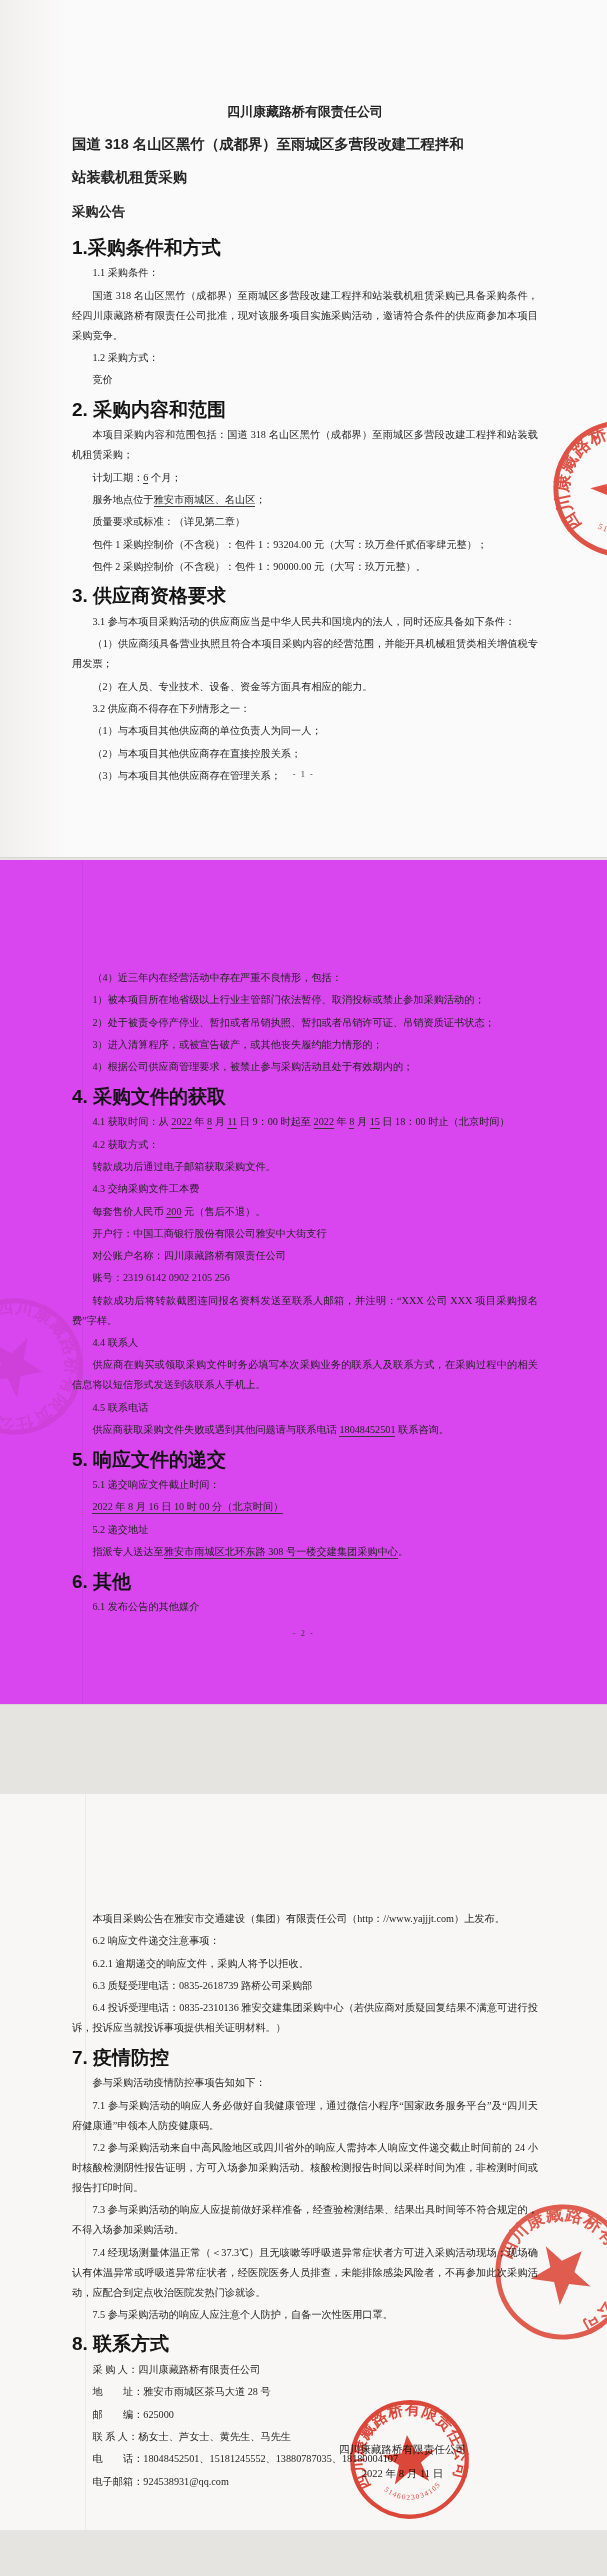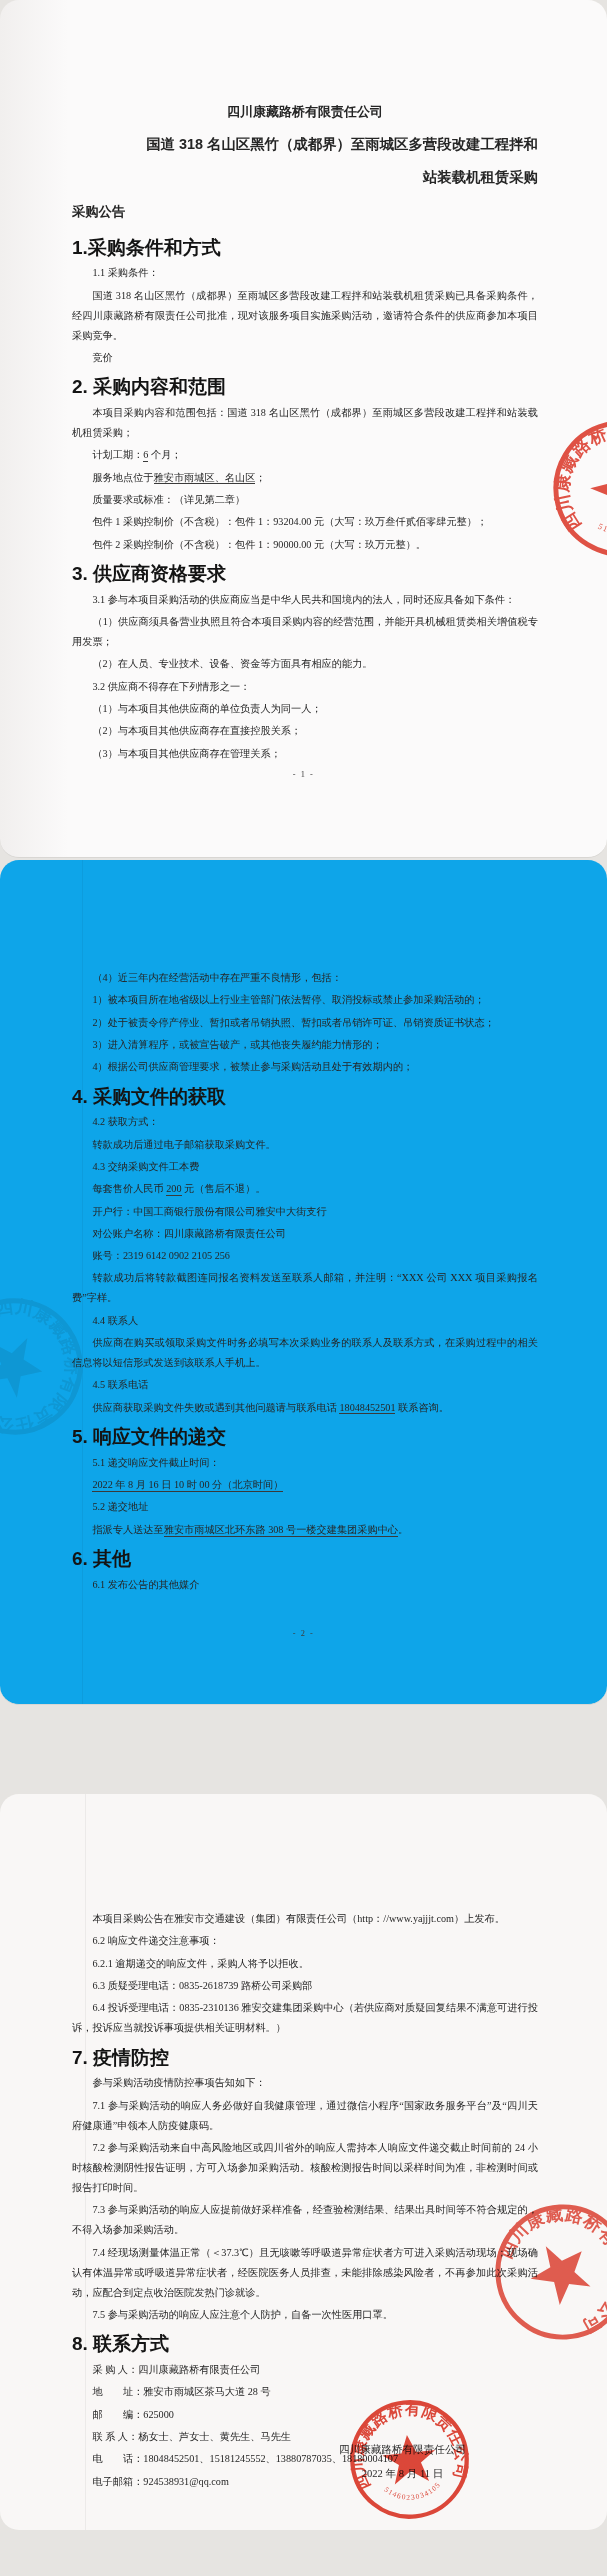--- a/index.html
+++ b/index.html
@@ -5,38 +5,37 @@
   html,body{margin:0;padding:0;}
   body{
     width:607px;height:2576px;position:relative;
     background:#e6e4e1;
     font-family:"Liberation Serif", serif;
     -webkit-font-smoothing:antialiased;
   }
   .page{
     position:absolute;left:0;width:607px;overflow:hidden;
     box-sizing:border-box;
-    border-radius:19px;
   }
   #p1{top:0;height:858px;background:#fbfafa;border-bottom:0.8px solid #d8d6d3;
       background:linear-gradient(90deg,#f1efee 0px,#fbfafa 68px,#fbfafa 100%);}
-  #p2{top:860px;height:845px;background:#0ea5e9;border-bottom:0.8px solid #d8d6d3;}
+  #p2{top:860px;height:845px;background:#d946ef;border-bottom:0.8px solid #d8d6d3;}
   #p3{top:1794px;height:736px;background:#f9f7f6;}
   .foldline{position:absolute;top:0;bottom:0;width:0.8px;background:#000;opacity:.05;}
   .flow{
     position:absolute;left:72px;width:466px;
     font-size:10.2px;line-height:20px;color:#252525;
     text-align:justify;
   }
   #p1 .flow{top:97px;}
   #p2 .flow{top:108px;}
   #p3 .flow{top:115px;}
   .blk{margin:0 0 2.3px 0;}
   .ct{ text-align:center;font-weight:bold;font-size:13px;line-height:30px;margin-bottom:1.5px;}
-  .mt{ text-align:right;font-weight:bold;font-size:14.4px;line-height:31px;
+  .mt{ text-align:left;font-weight:bold;font-size:14.4px;line-height:31px;
        font-family:"Liberation Sans", sans-serif;}
   .nt{ text-align:left;font-weight:bold;font-size:13.3px;line-height:33px;
        font-family:"Liberation Sans", sans-serif;margin-bottom:3px;}
   .h{ font-weight:bold;font-size:19px;color:#141414;line-height:23px;
       font-family:"Liberation Sans", sans-serif;margin:7.6px 0 4.6px 0;text-align:left;}
   .p{ text-indent:2em;}
   .u{ border-bottom:0.8px solid #3a3a3a;padding-bottom:0.8px;}
   .pagenum{
     position:absolute;left:0;width:607px;text-align:center;
     font-size:8.3px;color:#3c3c3c;letter-spacing:1.5px;
@@ -71,20 +70,21 @@
 
 <section class="page" id="p1">
   <div class="flow">
       <div class="blk ct">四川康藏路桥有限责任公司</div>
       <div class="blk mt">国道 318 名山区黑竹（成都界）至雨城区多营段改建工程拌和</div>
       <div class="blk mt">站装载机租赁采购</div>
       <div class="blk nt">采购公告</div>
       <div class="blk h">1.采购条件和方式</div>
       <div class="blk p">1.1 采购条件：</div>
       <div class="blk p">国道 318 名山区黑竹（成都界）至雨城区多营段改建工程拌和站装载机租赁采购已具备采购条件，经四川康藏路桥有限责任公司批准，现对该服务项目实施采购活动，邀请符合条件的供应商参加本项目采购竞争。</div>
+      <div class="blk p">1.2 采购方式：</div>
       <div class="blk p">竞价</div>
       <div class="blk h">2. 采购内容和范围</div>
       <div class="blk p">本项目采购内容和范围包括：国道 318 名山区黑竹（成都界）至雨城区多营段改建工程拌和站装载机租赁采购；</div>
       <div class="blk p"><span>计划工期：</span><span class="u">6</span><span> 个月；</span></div>
       <div class="blk p"><span>服务地点位于</span><span class="u">雅安市雨城区、名山区</span><span>；</span></div>
       <div class="blk p">质量要求或标准：（详见第二章）</div>
       <div class="blk p">包件 1 采购控制价（不含税）：包件 1：93204.00 元（大写：玖万叁仟贰佰零肆元整）；</div>
       <div class="blk p">包件 2 采购控制价（不含税）：包件 1：90000.00 元（大写：玖万元整）。</div>
       <div class="blk h">3.  供应商资格要求</div>
       <div class="blk p">3.1 参与本项目采购活动的供应商应当是中华人民共和国境内的法人，同时还应具备如下条件：</div>
@@ -112,20 +112,21 @@
 
 <section class="page" id="p2">
   <div class="foldline" style="left:82px"></div>
   <div class="flow">
       <div class="blk p">（4）近三年内在经营活动中存在严重不良情形，包括：</div>
       <div class="blk p">1）被本项目所在地省级以上行业主管部门依法暂停、取消投标或禁止参加采购活动的；</div>
       <div class="blk p">2）处于被责令停产停业、暂扣或者吊销执照、暂扣或者吊销许可证、吊销资质证书状态；</div>
       <div class="blk p">3）进入清算程序，或被宣告破产，或其他丧失履约能力情形的；</div>
       <div class="blk p">4）根据公司供应商管理要求，被禁止参与采购活动且处于有效期内的；</div>
       <div class="blk h">4.  采购文件的获取</div>
+      <div class="blk p"><span>4.1 获取时间：从 </span><span class="u">2022</span><span> 年 </span><span class="u">8</span><span> 月 </span><span class="u">11</span><span> 日 9：00 时起至 </span><span class="u">2022</span><span> 年 </span><span class="u">8</span><span> 月 </span><span class="u">15</span><span> 日 18：00 时止（北京时间）</span></div>
       <div class="blk p">4.2 获取方式：</div>
       <div class="blk p">转款成功后通过电子邮箱获取采购文件。</div>
       <div class="blk p">4.3 交纳采购文件工本费</div>
       <div class="blk p"><span>每套售价人民币 </span><span class="u">200</span><span> 元（售后不退）。</span></div>
       <div class="blk p">开户行：中国工商银行股份有限公司雅安中大街支行</div>
       <div class="blk p">对公账户名称：四川康藏路桥有限责任公司</div>
       <div class="blk p">账号：2319 6142 0902 2105 256</div>
       <div class="blk p">转款成功后将转款截图连同报名资料发送至联系人邮箱，并注明：“XXX 公司 XXX 项目采购报名费”字样。</div>
       <div class="blk p">4.4 联系人</div>
       <div class="blk p">供应商在购买或领取采购文件时务必填写本次采购业务的联系人及联系方式，在采购过程中的相关信息将以短信形式发送到该联系人手机上。</div>

